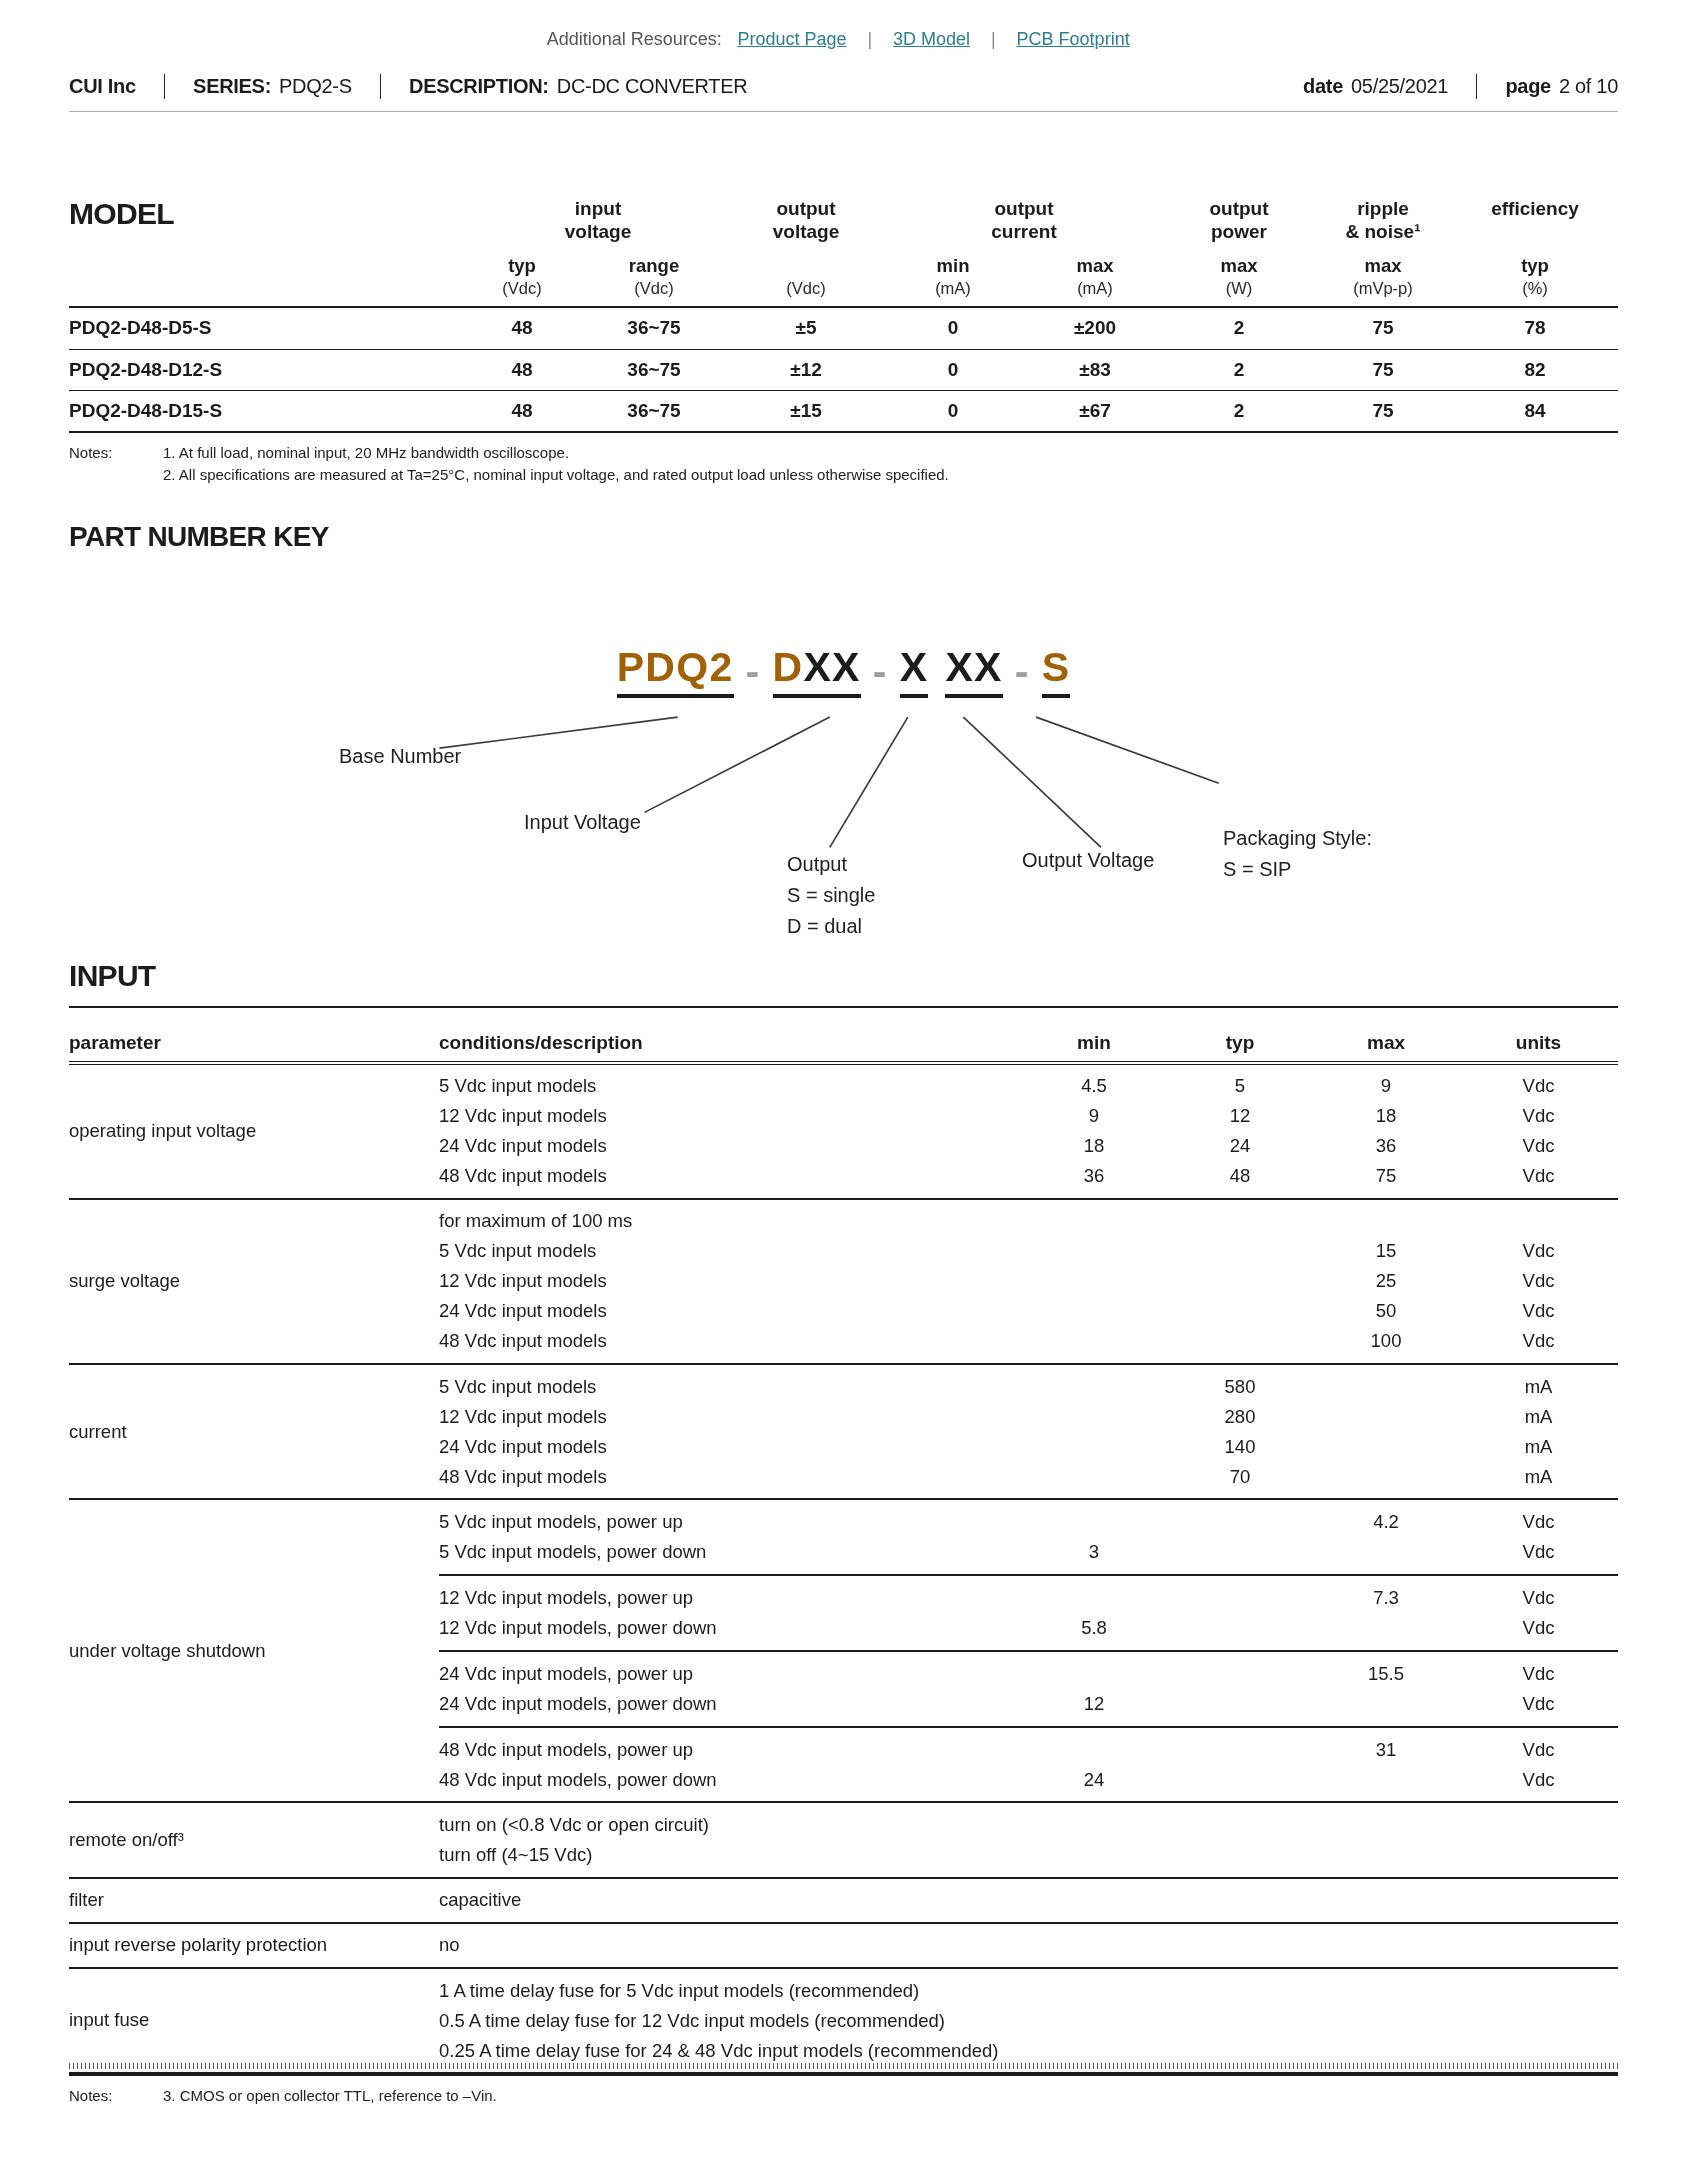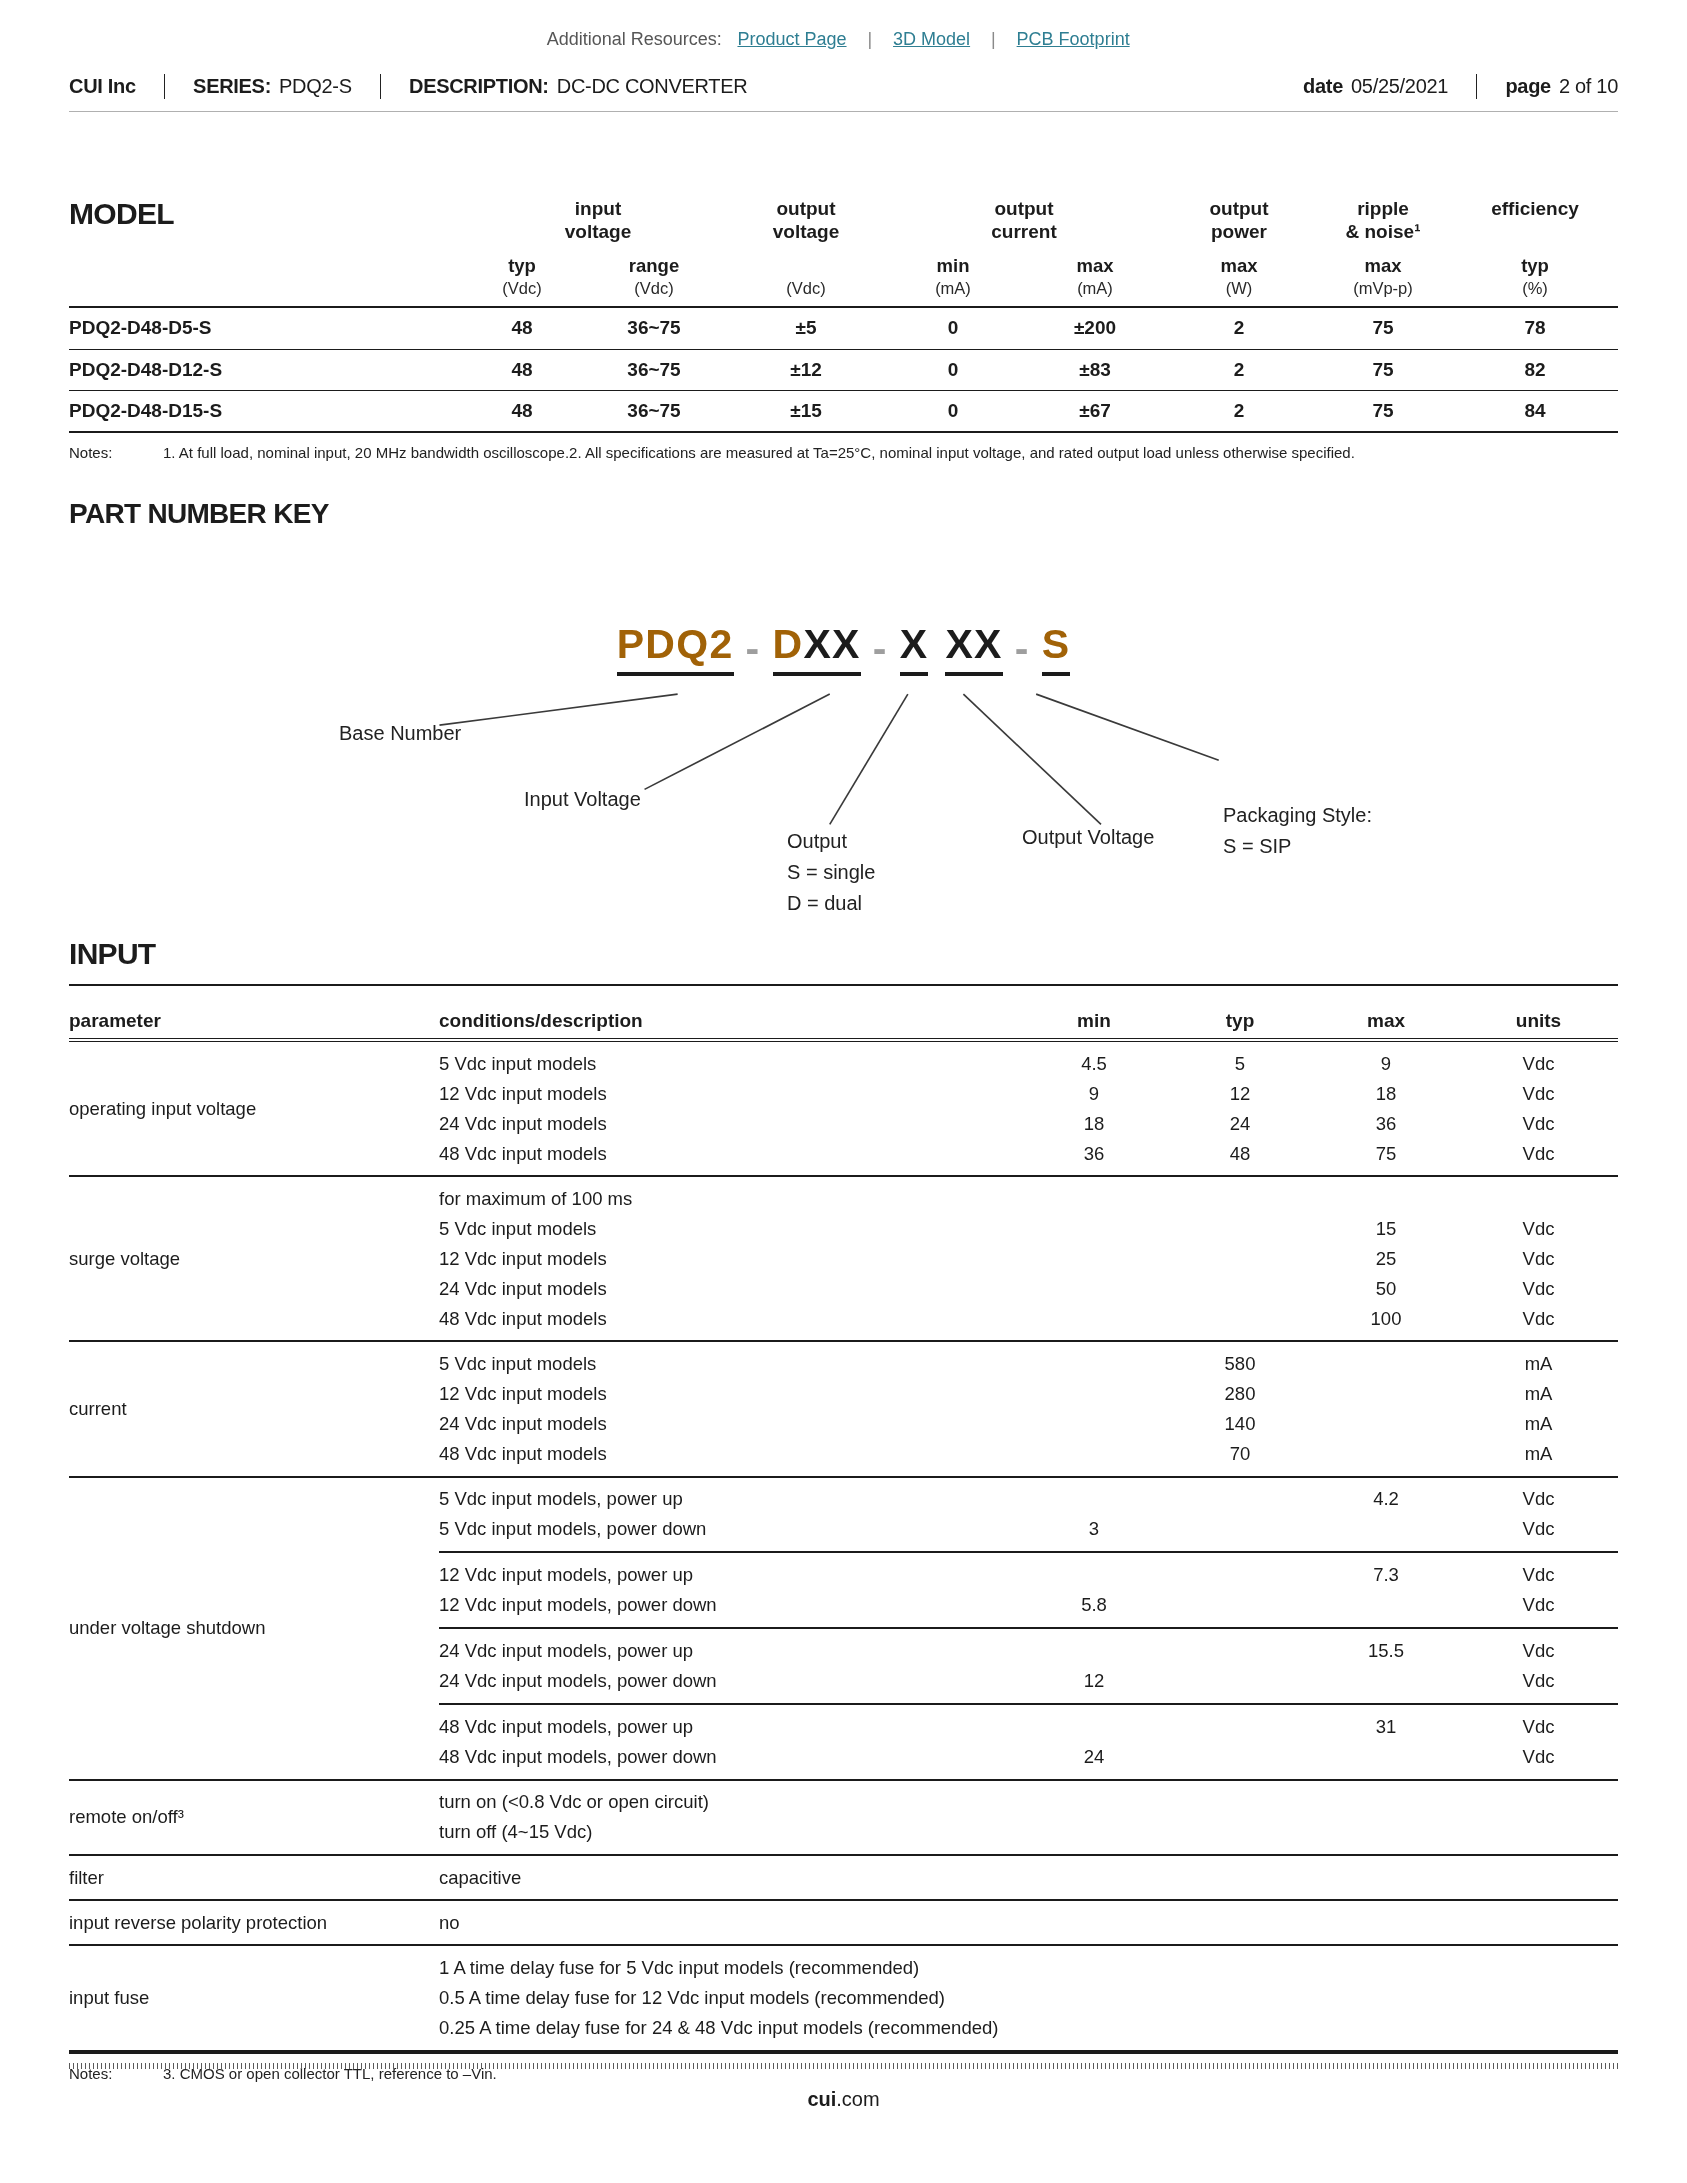--- a/index.html
+++ b/index.html
@@ -35,21 +35,21 @@
   .r7{grid-row:7}.r8{grid-row:8}.r9{grid-row:9}.r10{grid-row:10}.r11{grid-row:11}
   .model-rows{border-top:2px solid #1b1b1b;border-bottom:2px solid #1b1b1b;}
   .model-row{height:41px;align-items:center;font-size:19px;}
   .model-row + .model-row{border-top:1.3px solid #1b1b1b;}
   .model-row div{text-align:center;font-weight:bold;}
   .model-row .name{text-align:left;}
 
   
   .notes{display:flex;margin-top:9.3px;font-size:15px;color:#222;line-height:1.5;}
   .notes .nlab{width:94px;flex:none;}
-  .notes .nitems{display:flex;}
+  .notes .nitems{display:flex;flex-direction:column;}
 
   
   .pnk-title{margin-top:34px;font-size:28px;font-weight:bold;letter-spacing:-0.7px;}
   .pnk{position:relative;height:397px;}
   .pnk-code{position:absolute;top:91px;left:0;width:100%;display:flex;justify-content:center;
             align-items:flex-end;font-size:41px;font-weight:bold;letter-spacing:1.3px;}
   .seg{padding-bottom:3.3px;border-bottom:4px solid #1b1b1b;}
   .gray{color:#a16207;}
   .dash{color:#9e9e9e;margin:0 12px;padding-bottom:3.3px;}
   .gap{width:17px;}
@@ -362,19 +362,16 @@
     <div class="notes">
       <div class="nlab">Notes:</div>
       <div class="nitems">
         <div>3. CMOS or open collector TTL, reference to –Vin.</div>
       </div>
     </div>
   </section>
 
   <div class="footer">
     <div class="tickline"></div>
-    <div class="sitename">
-      <span class="b">cui</span><span>.com</span>
-    </div>
   </div>
 
 </div>
 
 
 </body></html>

